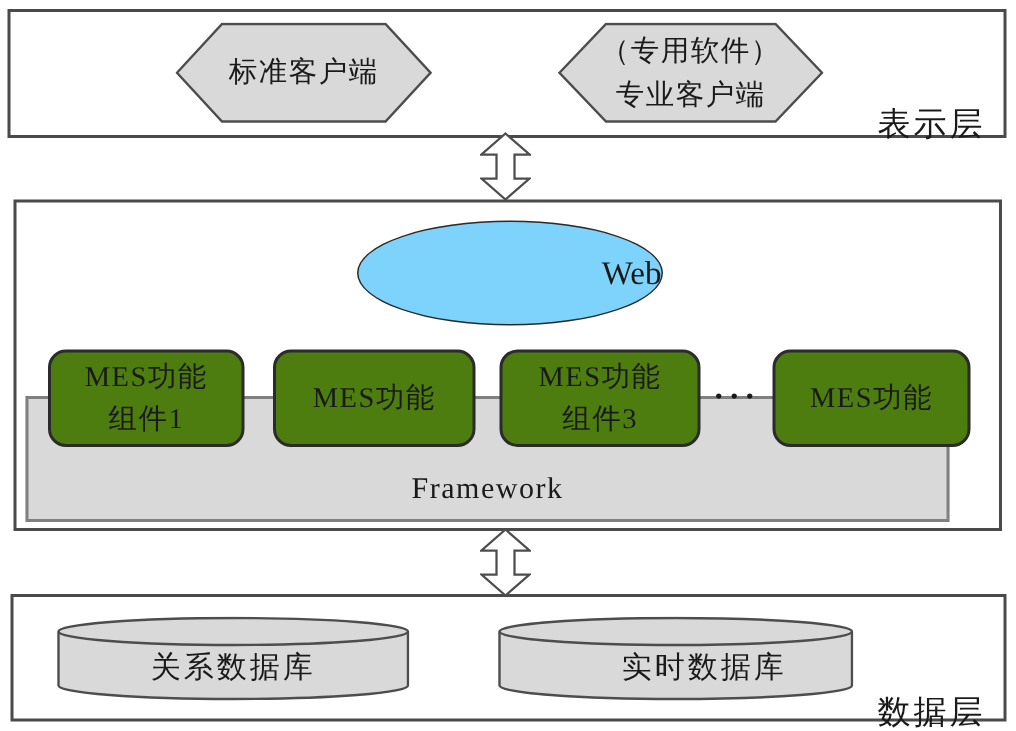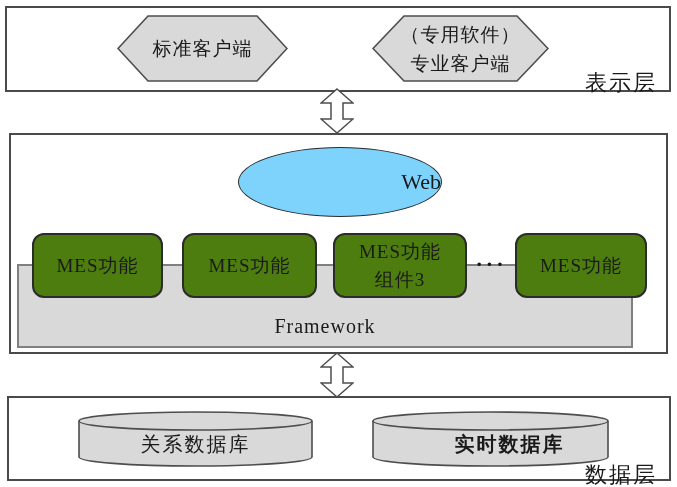--- a/index.html
+++ b/index.html
@@ -68,23 +68,23 @@
   .mes-1{left:32px;width:131px;}
   .mes-2{left:182px;width:135px;}
   .mes-3{left:333px;width:134px;}
   .mes-n{left:515px;width:132px;}
   .mes-suffix-italic{font-style:italic;}
   .mes-dots{
     position:absolute;left:469px;top:251px;width:44px;z-index:4;
     text-align:center;font-size:22px;letter-spacing:3px;font-weight:bold;
   }
 
-  .cylinder{position:absolute;top:411px;height:57px;margin-left:40px;}
+  .cylinder{position:absolute;top:411px;height:57px;}
   .cyl-1{left:38px;width:235px;}
-  .cyl-2{left:332px;width:275px;font-weight:bold;}
+  .cyl-2{left:332px;width:275px;}
   .cylinder svg{position:absolute;left:0;top:0;}
   .cyl-text{
     position:absolute;inset:0;display:flex;align-items:center;justify-content:center;
     padding-top:10px;font-size:20px;letter-spacing:2px;
   }
 </style>
 </head>
 <body>
 
 <div class="canvas">
@@ -122,20 +122,21 @@
     <span>Web</span>
   </div>
 
 
   <div class="framework">
     <div class="framework-label">Framework</div>
   </div>
 
   <div class="mes-box mes-1">
     <span>MES功能</span>
+    <span><span>组件</span><span>1</span></span>
   </div>
 
   <div class="mes-box mes-2">
     <span>MES功能</span>
   </div>
 
   <div class="mes-box mes-3">
     <span>MES功能</span>
     <span><span>组件</span><span>3</span></span>
   </div>

